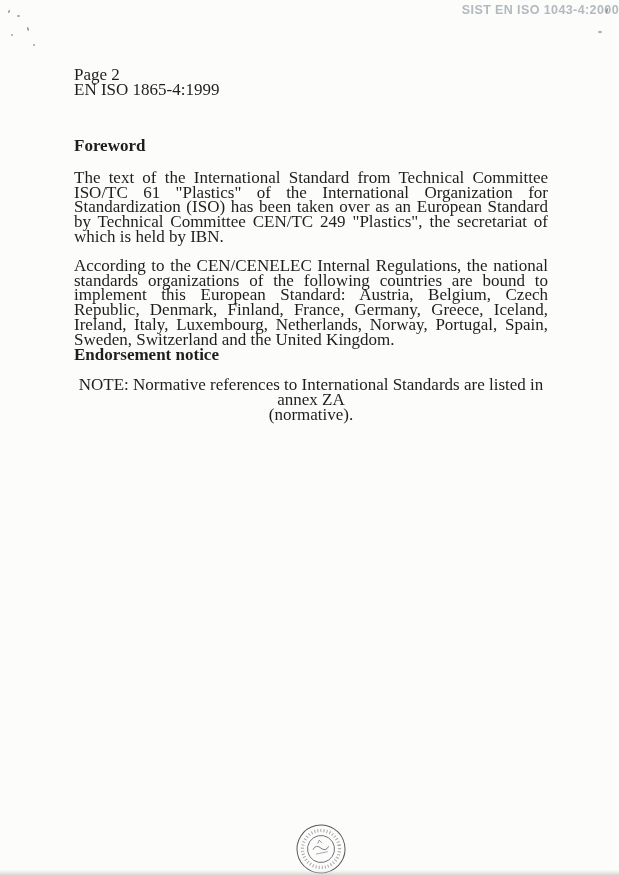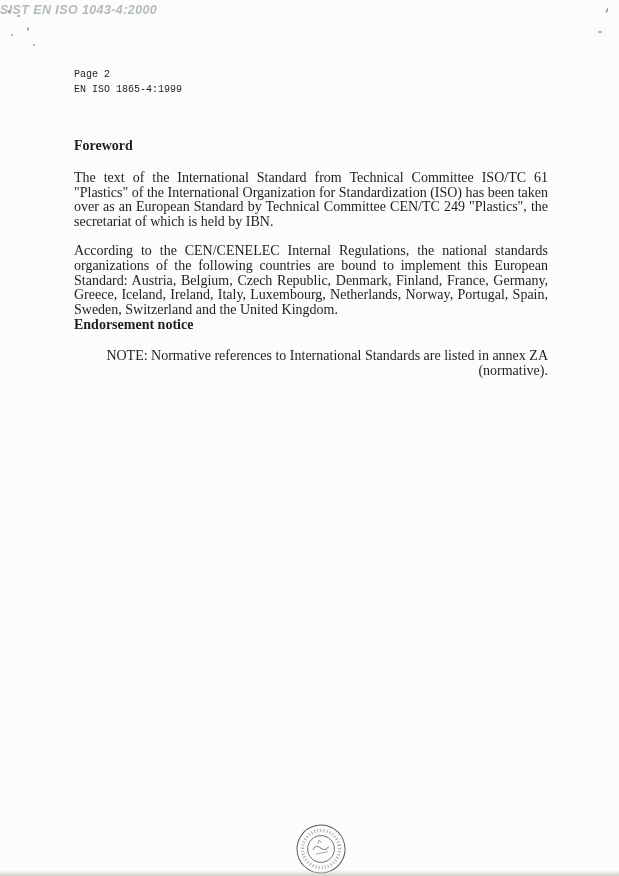--- a/index.html
+++ b/index.html
@@ -15,63 +15,61 @@
     font-family: "Liberation Serif", serif;
     color: #1e1e1e;
     overflow: hidden;
   }
   
   .watermark {
     position: absolute;
     top: 3px;
     left: 0;
     width: 100%;
-    text-align: left;
+    text-align: right;
     font-family: "Liberation Sans", sans-serif;
     font-weight: bold;
     font-size: 12.5px;
     letter-spacing: 0.4px;
     color: #b2b9bf;
-    font-style: italic;
   }
   .page-header {
     position: absolute;
     top: 68px;
     left: 74px;
-    font-size: 10px;
+    font-size: 17px;
     line-height: 14.6px;
-    font-family: Liberation Mono, monospace;
   }
   .page-header span { display: block; }
   .content {
     position: absolute;
     top: 139px;
     left: 74px;
     width: 474px;
-    font-size: 14px;
+    font-size: 17px;
     line-height: 14.8px;
     text-align: justify;
   }
   .foreword-heading {
     font-weight: bold;
     text-align: left;
     margin: 0 0 17px 0;
   }
   .content p {
     margin: 12px 0 14px 0;
   }
   .content p.tight { margin-bottom: 0; }
   .endorsement-heading {
     font-weight: bold;
     text-align: left;
     margin: 0 0 16px 0;
   }
   .note {
     white-space: pre-line;
-    text-align: right;
+    text-align: center;
   }
   
   .artifact {
     position: absolute;
     background: #5a5a58;
     opacity: 0.55;
     border-radius: 50%;
   }
   .a1 { left: 8px;  top: 10px;  width: 2px; height: 3px; transform: rotate(20deg); }
   .a2 { left: 17px; top: 15px;  width: 3px; height: 2px; }

